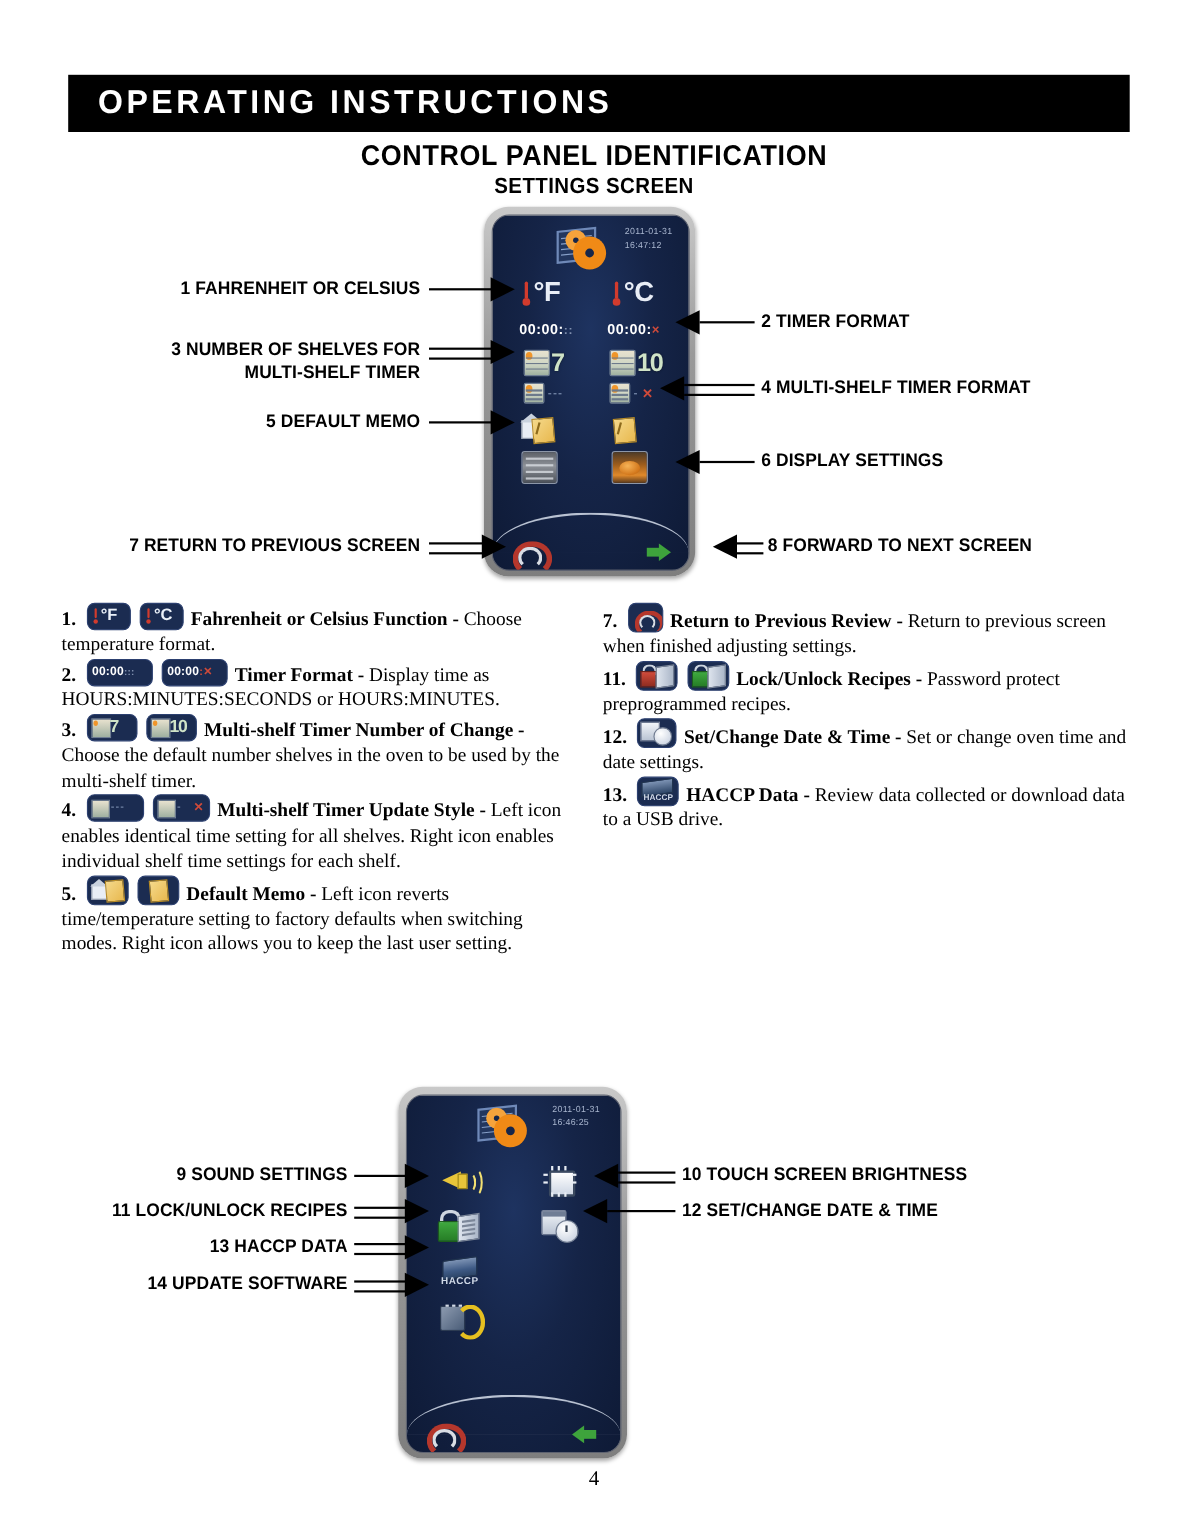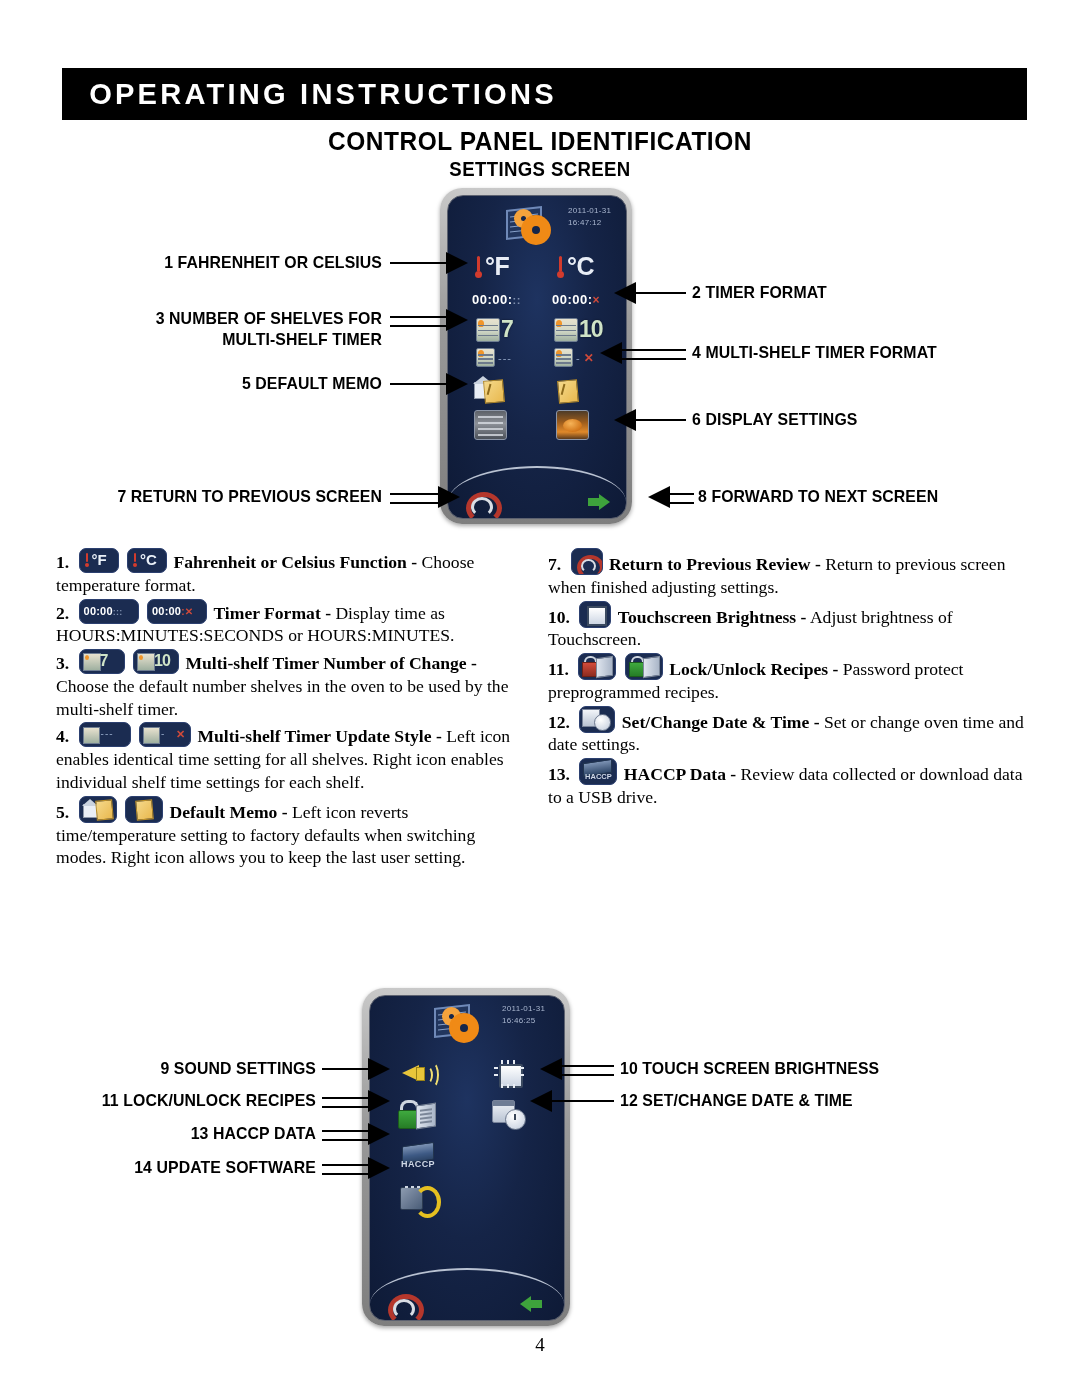--- a/index.html
+++ b/index.html
@@ -1032,25 +1032,20 @@
 <div class="col col-right">
 
   <div class="item">
     <span class="num">7.</span>
     <span class="mi mi-back"><span class="a"></span><span class="a2"></span></span>
     <span class="lead">Return to Previous Review -</span><span class="body-text"> Return to previous screen when finished adjusting settings.</span>
   </div>
 
 
 
-  <div class="item">
-    <span class="num">10.</span>
-    <span class="mi mi-chip2"><span class="c"></span></span>
-    <span class="lead">Touchscreen Brightness -</span><span class="body-text"> Adjust brightness of Touchscreen.</span>
-  </div>
 
   <div class="item">
     <span class="num">11.</span>
     <span class="mi mi-lock2"><span class="sh"></span><span class="lb"></span><span class="dc"></span></span>
     <span class="mi mi-lock2 green"><span class="sh"></span><span class="lb"></span><span class="dc"></span></span>
     <span class="lead">Lock/Unlock Recipes -</span><span class="body-text"> Password protect preprogrammed recipes.</span>
   </div>
 
   <div class="item">
     <span class="num">12.</span>

